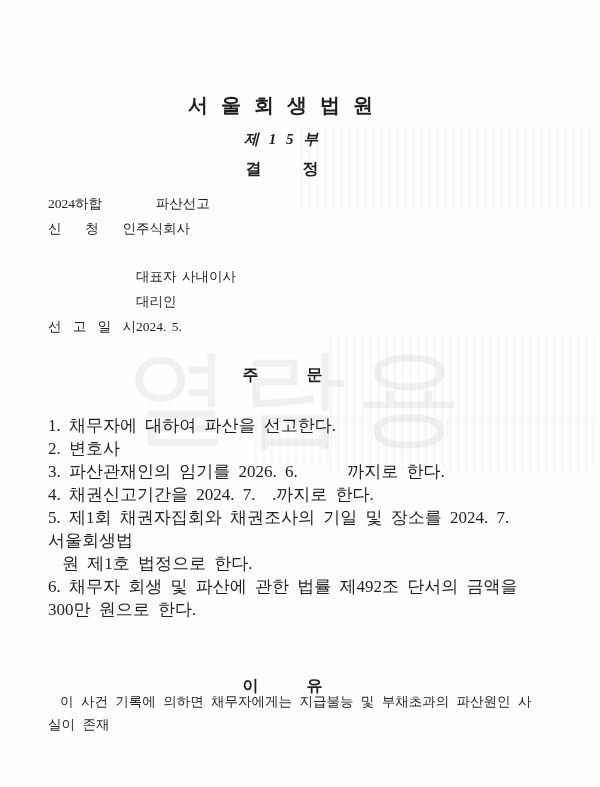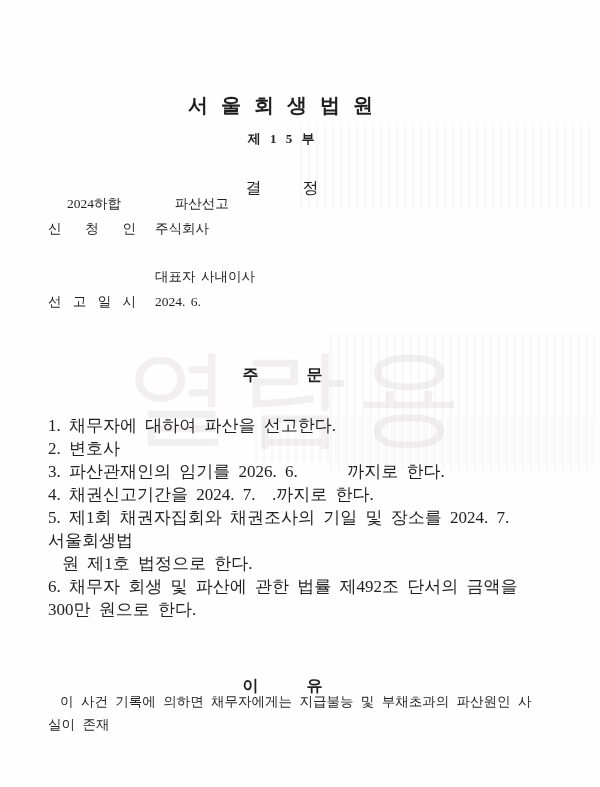--- a/index.html
+++ b/index.html
@@ -37,32 +37,32 @@
     letter-spacing: 9px;
     color: rgba(175, 160, 170, 0.16);
     z-index: 0;
     white-space: nowrap;
     user-select: none;
   }
   .content { position: relative; z-index: 1; }
   
   .header { position: absolute; left: 0; width: 565px; text-align: center; }
   .court-name  { top: 92px;  font-size: 20px; font-weight: 700; letter-spacing: 4px; white-space: pre-wrap; }
-  .division    { top: 130px; font-size: 13px; font-weight: 700; letter-spacing: 3px; white-space: pre-wrap; }
-  .doc-type    { top: 178px; font-size: 16px; font-weight: 400; letter-spacing: 1px; white-space: pre-wrap; }
+  .division    { top: 130px; font-size: 15px; font-weight: 700; letter-spacing: 3px; white-space: pre-wrap; font-style: italic; }
+  .doc-type    { top: 159px; font-size: 16px; font-weight: 700; letter-spacing: 1px; white-space: pre-wrap; }
   .header.court-name, .header.division, .header.doc-type { position: absolute; }
   
   .case-info { position: absolute; left: 48px; top: 191px; width: 500px; font-size: 13.5px; }
   .case-row { height: 25px; line-height: 25px; display: flex; }
   .case-row .label {
     display: inline-block; width: 88px;
     text-align: justify; text-align-last: justify;
     flex: 0 0 88px;
   }
-  .case-row .value { margin-left: 19px; white-space: pre-wrap; word-spacing: 2px; }
+  .case-row .value { white-space: pre-wrap; word-spacing: 2px; }
   .case-spacer { height: 23px; }
   
   .section-heading {
     position: absolute; left: 0; width: 565px;
     text-align: center; font-size: 16px; font-weight: 700;
     white-space: pre-wrap; line-height: 22px;
   }
   .order-heading  { top: 364px; }
   .reason-heading { top: 648px; margin-top: 27px; }
   
@@ -101,22 +101,26 @@
       <div class="case-row">
         <span class="label">신 청 인</span>
         <span class="value">주식회사</span>
       </div>
       <div class="case-spacer"></div>
       <div class="case-row">
         <span class="label"></span>
         <span class="value">대표자 사내이사</span>
       </div>
       <div class="case-row">
+        <span class="label"></span>
+        <span class="value">대리인</span>
+      </div>
+      <div class="case-row">
         <span class="label">선 고 일 시</span>
-        <span class="value">2024. 6.</span>
+        <span class="value">2024. 5.</span>
       </div>
     </div>
 
     <div class="section-heading order-heading">주            문</div>
 
     <div class="order-lines">
       <div class="order-line">1. 채무자에 대하여 파산을 선고한다.</div>
       <div class="order-line">2. 변호사</div>
       <div class="order-line">3. 파산관재인의 임기를 2026. 6.      까지로 한다.</div>
       <div class="order-line">4. 채권신고기간을 2024. 7.  .까지로 한다.</div>

